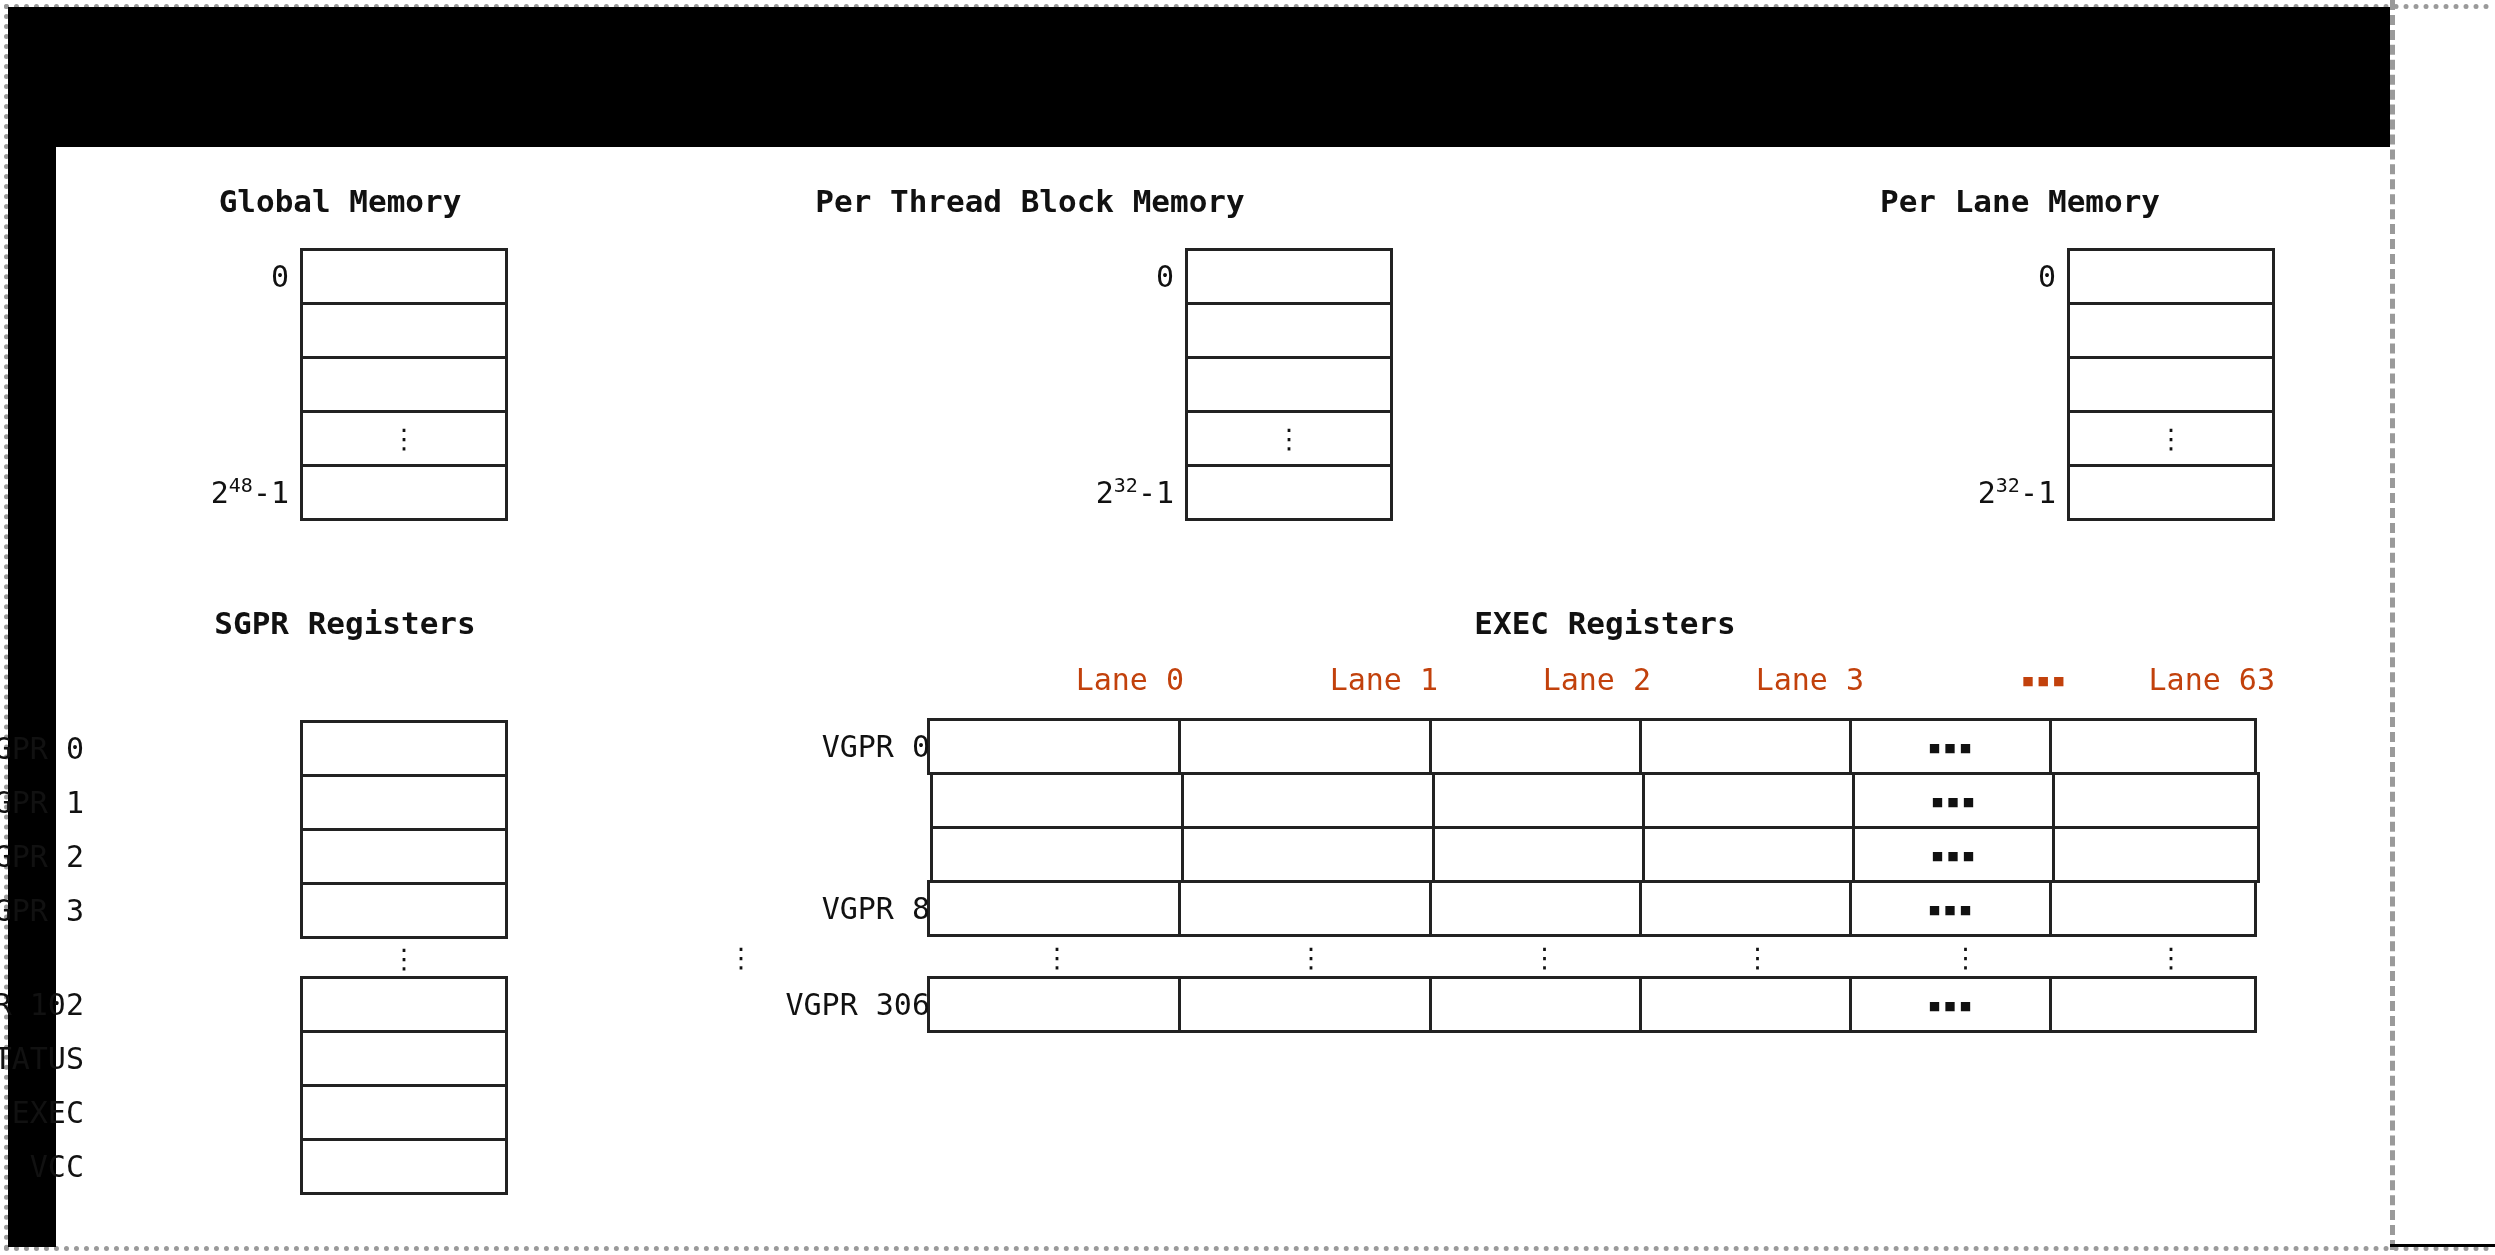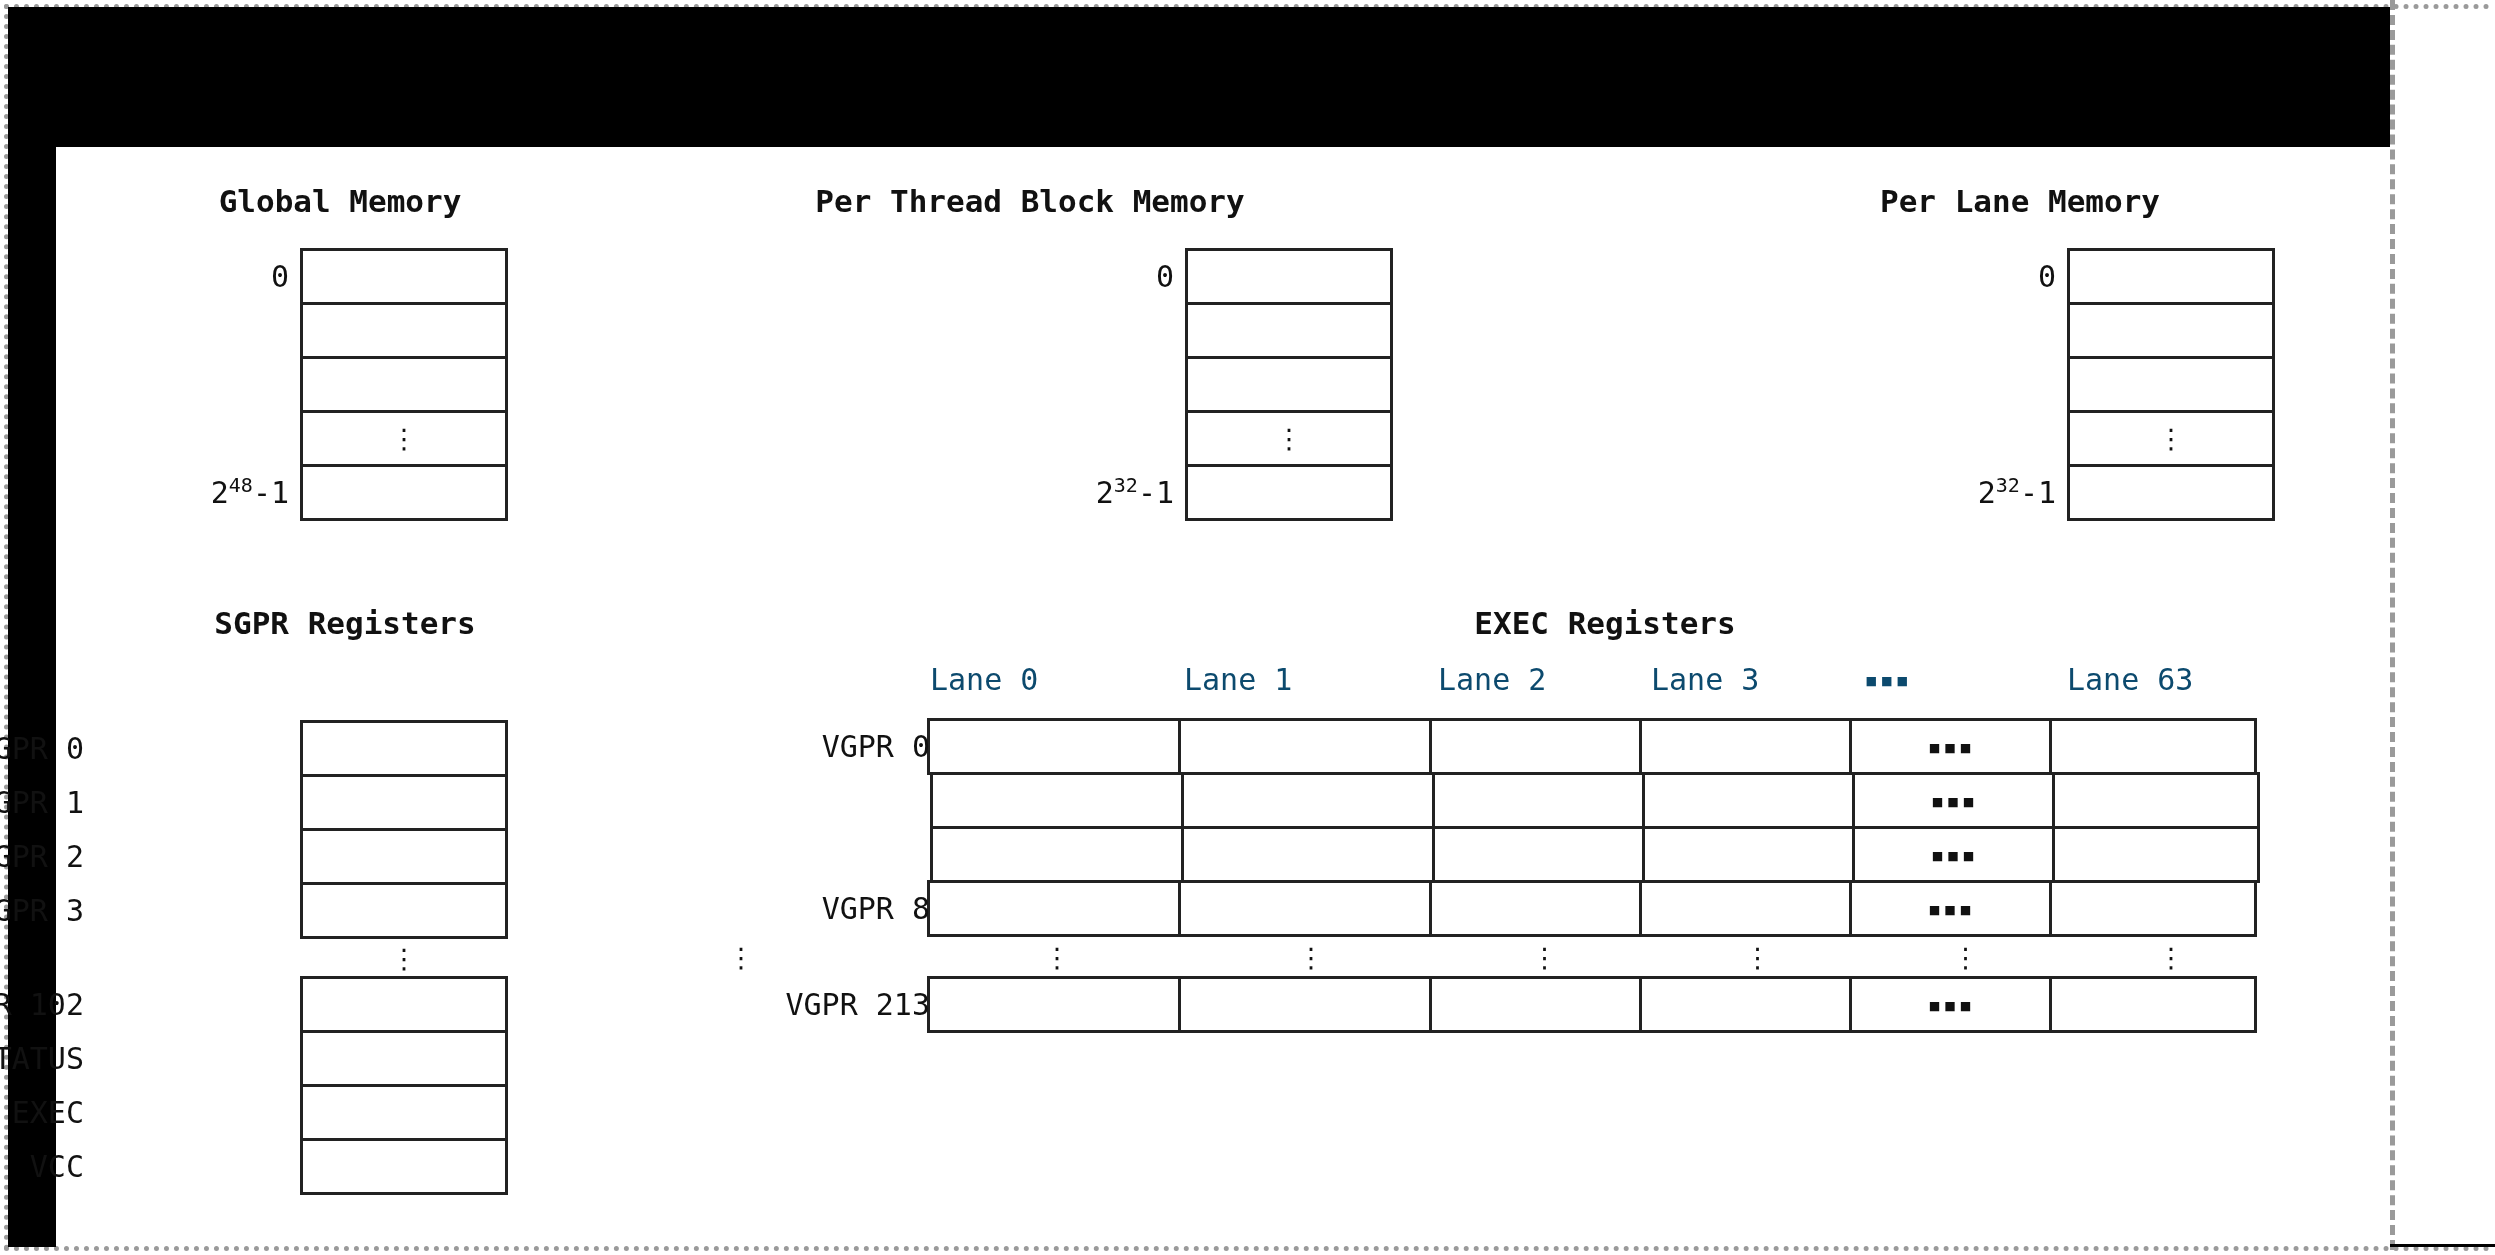--- a/index.html
+++ b/index.html
@@ -154,22 +154,22 @@
 
   
   .vgpr-grid { position: absolute; }
   .vgpr-lane-headers {
     position: absolute;
     display: flex;
     top: 0; left: 0;
   }
   .vgpr-lane-head {
     font-size: 30px;
-    color: #0c4a6e;
-    text-align: left;
+    color: #c2410c;
+    text-align: right;
     white-space: nowrap;
     line-height: 40px;
   }
   .vgpr-body { position: absolute; left: 0; }
   .vgpr-row {
     position: relative;
     display: flex;
     height: 57px;
     margin-top: -3px;
   }
@@ -383,21 +383,21 @@
       <span class="vgpr-dots-label">⋮</span>
       <div class="vgpr-dots-cell" style="width:254px;">⋮</div>
       <div class="vgpr-dots-cell" style="width:254px;">⋮</div>
       <div class="vgpr-dots-cell" style="width:213px;">⋮</div>
       <div class="vgpr-dots-cell" style="width:213px;">⋮</div>
       <div class="vgpr-dots-cell" style="width:203px;">⋮</div>
       <div class="vgpr-dots-cell" style="width:208px;">⋮</div>
     </div>
 
     <div class="vgpr-row">
-      <span class="vgpr-row-label">VGPR 213</span>
+      <span class="vgpr-row-label">VGPR 306</span>
       <div class="vgpr-cell" style="width:254px;"></div>
       <div class="vgpr-cell" style="width:254px;"></div>
       <div class="vgpr-cell" style="width:213px;"></div>
       <div class="vgpr-cell" style="width:213px;"></div>
       <div class="vgpr-cell hdots" style="width:203px;">▪▪▪</div>
       <div class="vgpr-cell" style="width:208px;"></div>
     </div>
 
   </div>
 </div>

